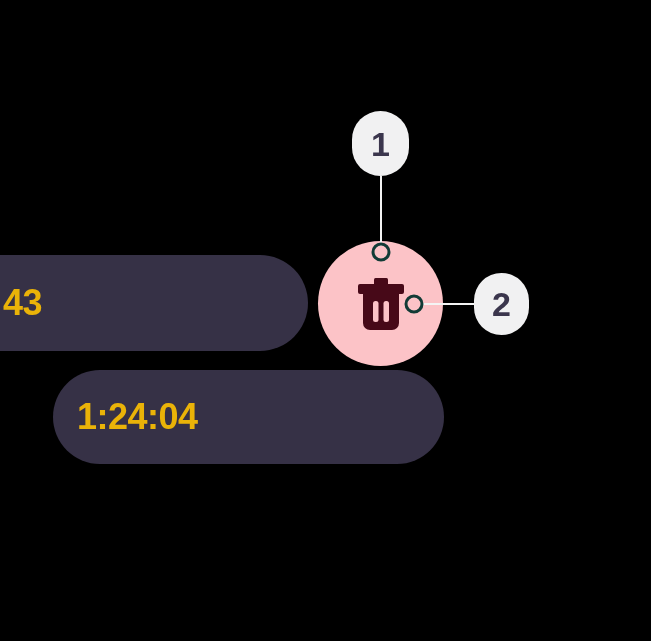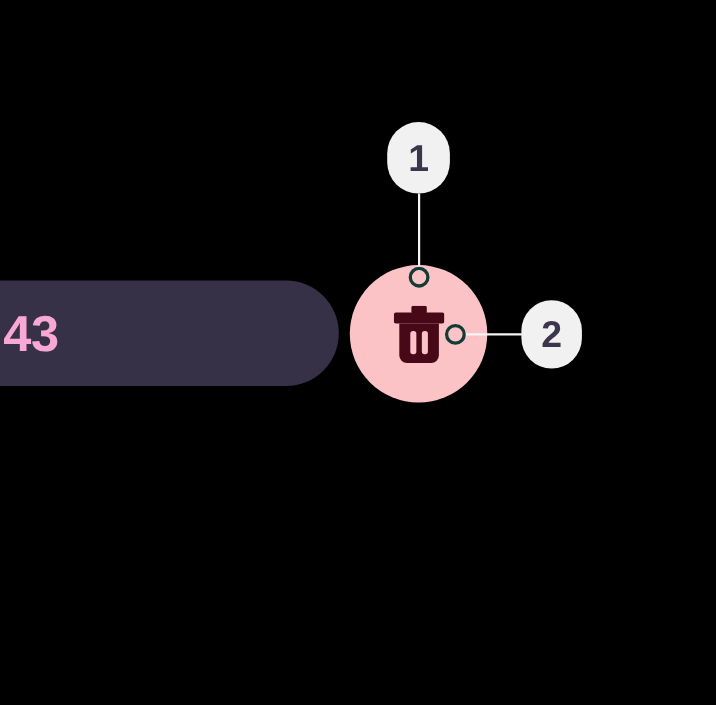--- a/index.html
+++ b/index.html
@@ -21,22 +21,22 @@
   
   .pill {
     position: absolute;
     background: #363146;
     border-radius: 999px;
     display: flex;
     align-items: center;
     box-sizing: border-box;
   }
   .pill-label {
-    color: #f9a8d4;
-    font-size: 46px;
+    color: #eab308;
+    font-size: 36px;
     font-weight: 700;
     letter-spacing: -0.5px;
     white-space: nowrap;
     line-height: 1;
   }
 
   #pill-count {
     left: -180px;
     top: 255px;
     width: 488px;
@@ -108,20 +108,23 @@
 </style>
 </head>
 <body>
 
 <div id="stage">
 
   <div class="pill" id="pill-count">
     <span class="pill-label">43</span>
   </div>
 
+  <div class="pill" id="pill-timer">
+    <span class="pill-label">1:24:04</span>
+  </div>
 
   <div id="delete-button">
     <span>
       <svg width="46" height="52" viewBox="0 0 46 52" aria-hidden="true">
 
         <rect x="16" y="0" width="14" height="7" rx="1.5" fill="#470918"></rect>
 
         <rect x="0" y="6" width="46" height="10" rx="2" fill="#470918"></rect>
 
         <path d="M5 16 h36 v29 a7 7 0 0 1 -7 7 h-22 a7 7 0 0 1 -7 -7 z" fill="#470918"></path>

